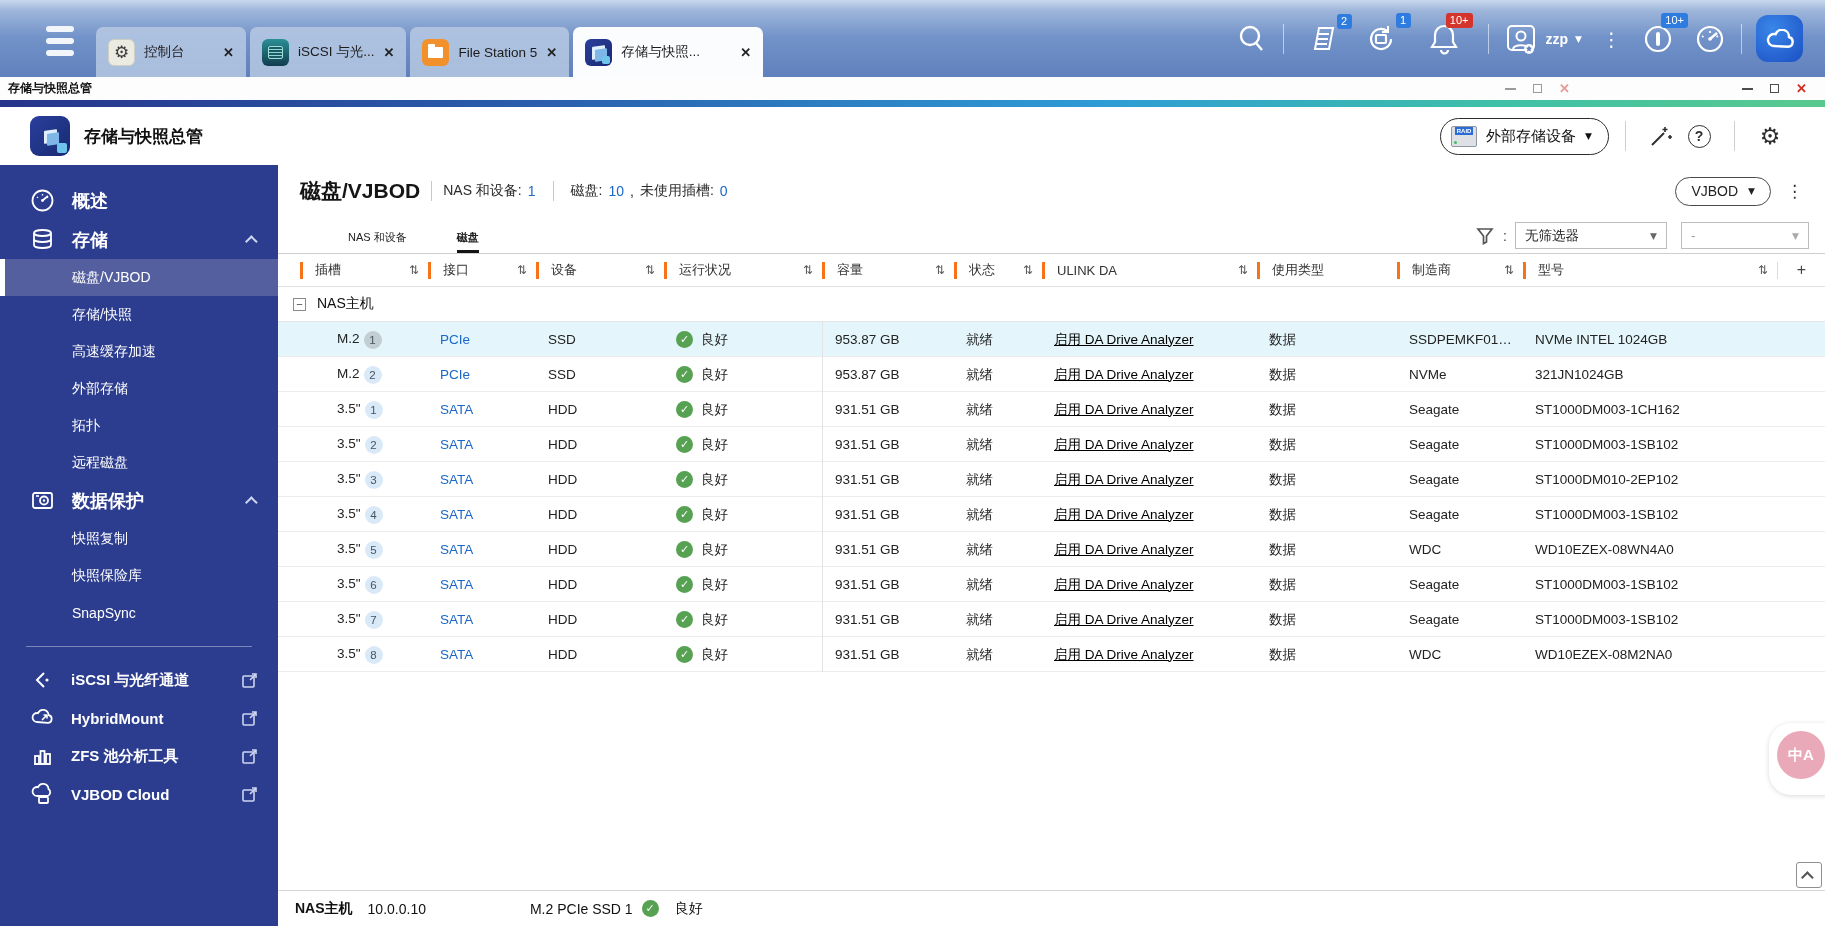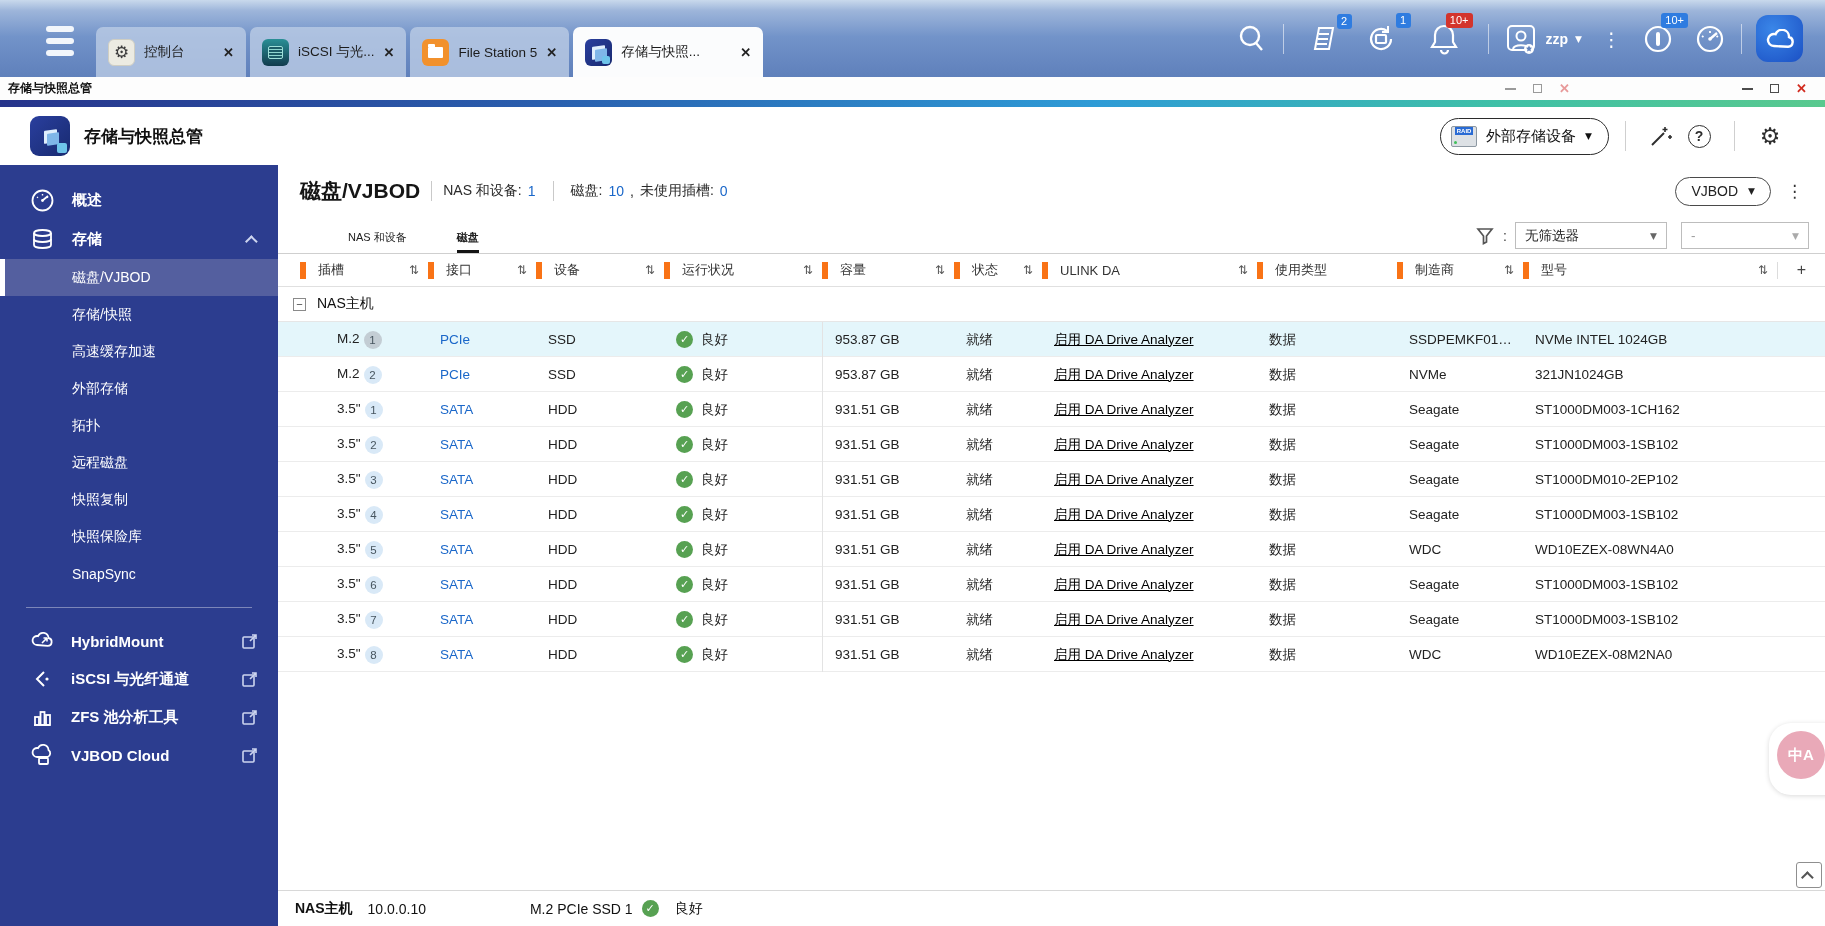--- a/index.html
+++ b/index.html
@@ -70,21 +70,21 @@
   .raidic u { position:absolute; top:0; left:3px; right:3px; height:8px; background:#2a6bd4; color:#fff; font-size:6px; line-height:8px; text-align:center; text-decoration:none; font-weight:bold; }
   .raidic::after { content:""; position:absolute; left:2px; bottom:2px; width:3px; height:3px; background:#3fbf5a; border-radius:50%; }
   .ah-sep { width:1px; height:30px; background:#cfcfcf; margin:0 16px; }
   .tool-ic { width:30px; display:flex; justify-content:center; align-items:center; color:#2e2e2e; cursor:pointer; margin:0 4px; }
   .helpq { width:23px; height:23px; border:1.8px solid #2e2e2e; border-radius:50%; font-size:14px; font-weight:bold; display:flex; align-items:center; justify-content:center; }
   .gearglyph { font-size:23px; font-family:"DejaVu Sans",sans-serif; }
 
   
   .main { position:absolute; top:165px; left:0; right:0; bottom:0; display:flex; }
   .sidebar { width:278px; flex:none; background:#2c3d8f; color:#fff; padding-top:16px; position:relative; }
-  .nav-sec { height:39px; display:flex; align-items:center; padding:0 20px 0 30px; gap:17px; font-size:15px; font-weight:bold; cursor:pointer; }
+  .nav-sec { height:39px; display:flex; align-items:center; padding:0 20px 0 30px; gap:17px; font-size:18px; font-weight:bold; cursor:pointer; }
   .nav-sec svg, .nav-ext svg.lead { flex:none; }
   .chev { margin-left:auto; width:9px; height:9px; border-left:2px solid #cdd5ef; border-top:2px solid #cdd5ef; transform:rotate(45deg) translateY(3px); }
   .nav-sub { height:37px; display:flex; align-items:center; padding-left:72px; font-size:14px; cursor:pointer; }
   .nav-sub.sel { background:#545f9f; position:relative; }
   .nav-sub.sel::before { content:""; position:absolute; left:0; top:0; bottom:0; width:5px; background:#fff; }
   .nav-div { border-top:1px solid rgba(255,255,255,.38); margin:15px 26px 14px 26px; }
   .nav-ext { height:38px; display:flex; align-items:center; padding:0 20px 0 30px; gap:17px; font-size:15px; font-weight:bold; cursor:pointer; }
   .extlink { margin-left:auto; }
 
   .content { flex:1; position:relative; background:#fff; overflow:hidden; }
@@ -103,21 +103,21 @@
   .filterbar { position:absolute; right:16px; bottom:4px; display:flex; align-items:center; gap:8px; }
   .fcolon { font-size:14px; color:#444; }
   .fselect { width:152px; height:27px; border:1px solid #bdbdbd; background:#fff; display:flex; align-items:center; justify-content:space-between; padding:0 9px; font-size:13.5px; color:#222; cursor:pointer; }
   .fselect.dim { width:128px; color:#9a9a9a; margin-left:6px; }
   .fselect .caret { color:#666; }
   .fselect.dim .caret { color:#aaa; }
 
   
   .tbl { --cols:22px 128px 108px 128px 158px 132px 88px 215px 140px 126px 1fr 48px; }
   .thead { display:grid; grid-template-columns:var(--cols); height:33px; align-items:center; border-bottom:1px solid #e0e0e0; font-size:13px; color:#333; }
-  .th { display:flex; justify-content:space-between; align-items:center; height:17px; padding:0 9px 0 12px; border-left:6px solid #f97316; cursor:pointer; }
+  .th { display:flex; justify-content:space-between; align-items:center; height:17px; padding:0 9px 0 12px; border-left:3px solid #f97316; cursor:pointer; }
   .sort { color:#555; font-size:12px; font-family:"DejaVu Sans",sans-serif; }
   .th-plus { display:flex; justify-content:center; align-items:center; height:17px; border-left:1px solid #dcdcdc; font-size:16px; color:#444; cursor:pointer; }
   .group-row { height:35px; display:flex; align-items:center; gap:11px; padding-left:15px; border-bottom:1px solid #e6e6e6; font-size:14px; color:#101010; }
   .collapse-box { width:13px; height:13px; border:1px solid #8a8a8a; display:flex; align-items:center; justify-content:center; font-size:11px; line-height:1; color:#444; cursor:pointer; }
   .trow { display:grid; grid-template-columns:var(--cols); height:35px; align-items:center; border-bottom:1px solid #ececec; font-size:13.5px; color:#222; }
   .trow.sel { background:#e4f6fb; }
   .cell { padding:0 8px 0 12px; white-space:nowrap; overflow:hidden; text-overflow:ellipsis; }
   .c-slot { display:flex; gap:4px; padding-left:37px; }
   .slot-badge { width:18px; height:18px; border-radius:50%; background:#d9e9f7; color:#47555f; font-size:11.5px; display:flex; align-items:center; justify-content:center; flex:none; }
   .trow.sel .slot-badge { background:#c3cdd4; }
@@ -328,47 +328,57 @@
       </div>
     <div class="nav-sub">
         <span>外部存储</span>
       </div>
     <div class="nav-sub">
         <span>拓扑</span>
       </div>
     <div class="nav-sub">
         <span>远程磁盘</span>
       </div>
+    <div class="nav-sec">
+      <svg width="25" height="25" viewBox="0 0 25 25" fill="none" stroke="#fff" stroke-width="1.8">
+          <rect x="3" y="5" width="19" height="15" rx="2"></rect>
+          <circle cx="14" cy="12.5" r="4"></circle>
+          <circle cx="14" cy="12.5" r="1.2" fill="#fff" stroke="none"></circle>
+          <path d="M6 8 h3" stroke-width="1.6"></path>
+        </svg>
+      <span>数据保护</span>
+      <span class="chev"></span>
+    </div>
     <div class="nav-sub">
         <span>快照复制</span>
       </div>
     <div class="nav-sub">
         <span>快照保险库</span>
       </div>
     <div class="nav-sub">
         <span>SnapSync</span>
       </div>
     <div class="nav-div"></div>
+    <div class="nav-ext">
+      <svg class="lead" width="24" height="24" viewBox="0 0 24 24" fill="none" stroke="#fff" stroke-width="2">
+          <path d="M14 5 L7 12 L14 19"></path>
+          <circle cx="17" cy="12" r="1.6" fill="#fff" stroke="none"></circle>
+        </svg>
+      <span>iSCSI 与光纤通道</span>
+      <svg class="extlink" width="17" height="17" viewBox="0 0 17 17" fill="none" stroke="#cdd5ef" stroke-width="1.6">
+          <rect x="2" y="4" width="11" height="11" rx="1"></rect>
+          <path d="M9 8 L15 2 M11 2 h4 v4"></path>
+        </svg>
+    </div>
     <div class="nav-ext">
       <svg class="lead" width="24" height="24" viewBox="0 0 24 24" fill="none" stroke="#fff" stroke-width="1.8">
           <path d="M7 16 a4.5 4.5 0 1 1 1 -8.9 A5.5 5.5 0 0 1 18.5 9 a4 4 0 0 1 -.8 7.9 Z"></path>
           <path d="M12 14 L17 9 M17 9 h-3.5 M17 9 v3.5" stroke-width="1.6"></path>
         </svg>
       <span>HybridMount</span>
-      <svg class="extlink" width="17" height="17" viewBox="0 0 17 17" fill="none" stroke="#cdd5ef" stroke-width="1.6">
-          <rect x="2" y="4" width="11" height="11" rx="1"></rect>
-          <path d="M9 8 L15 2 M11 2 h4 v4"></path>
-        </svg>
-    </div>
-    <div class="nav-ext">
-      <svg class="lead" width="24" height="24" viewBox="0 0 24 24" fill="none" stroke="#fff" stroke-width="2">
-          <path d="M14 5 L7 12 L14 19"></path>
-          <circle cx="17" cy="12" r="1.6" fill="#fff" stroke="none"></circle>
-        </svg>
-      <span>iSCSI 与光纤通道</span>
       <svg class="extlink" width="17" height="17" viewBox="0 0 17 17" fill="none" stroke="#cdd5ef" stroke-width="1.6">
           <rect x="2" y="4" width="11" height="11" rx="1"></rect>
           <path d="M9 8 L15 2 M11 2 h4 v4"></path>
         </svg>
     </div>
     <div class="nav-ext">
       <svg class="lead" width="24" height="24" viewBox="0 0 24 24" fill="none" stroke="#fff" stroke-width="1.8">
           <path d="M4 20 h16"></path>
           <rect x="5" y="12" width="4" height="8"></rect>
           <rect x="10.5" y="7" width="4" height="13"></rect>

